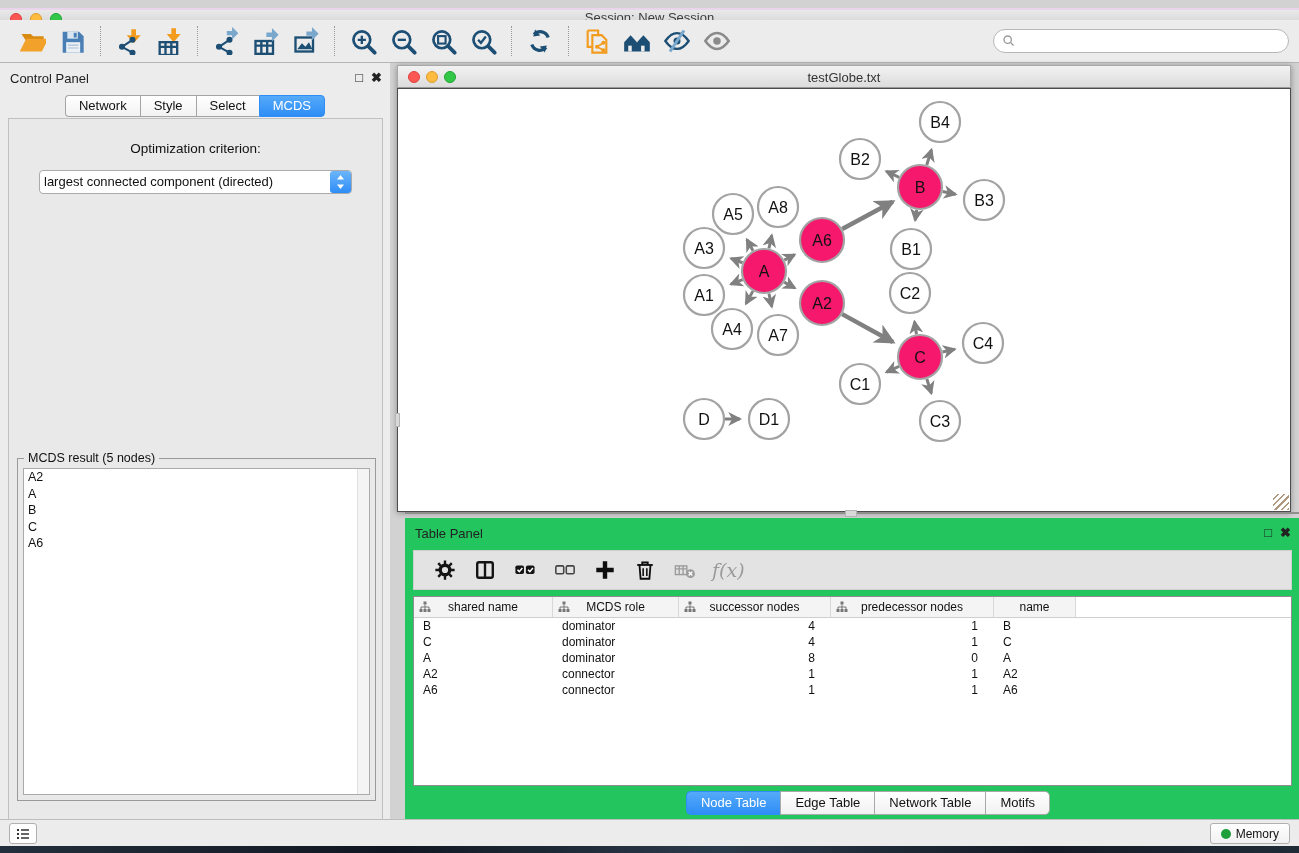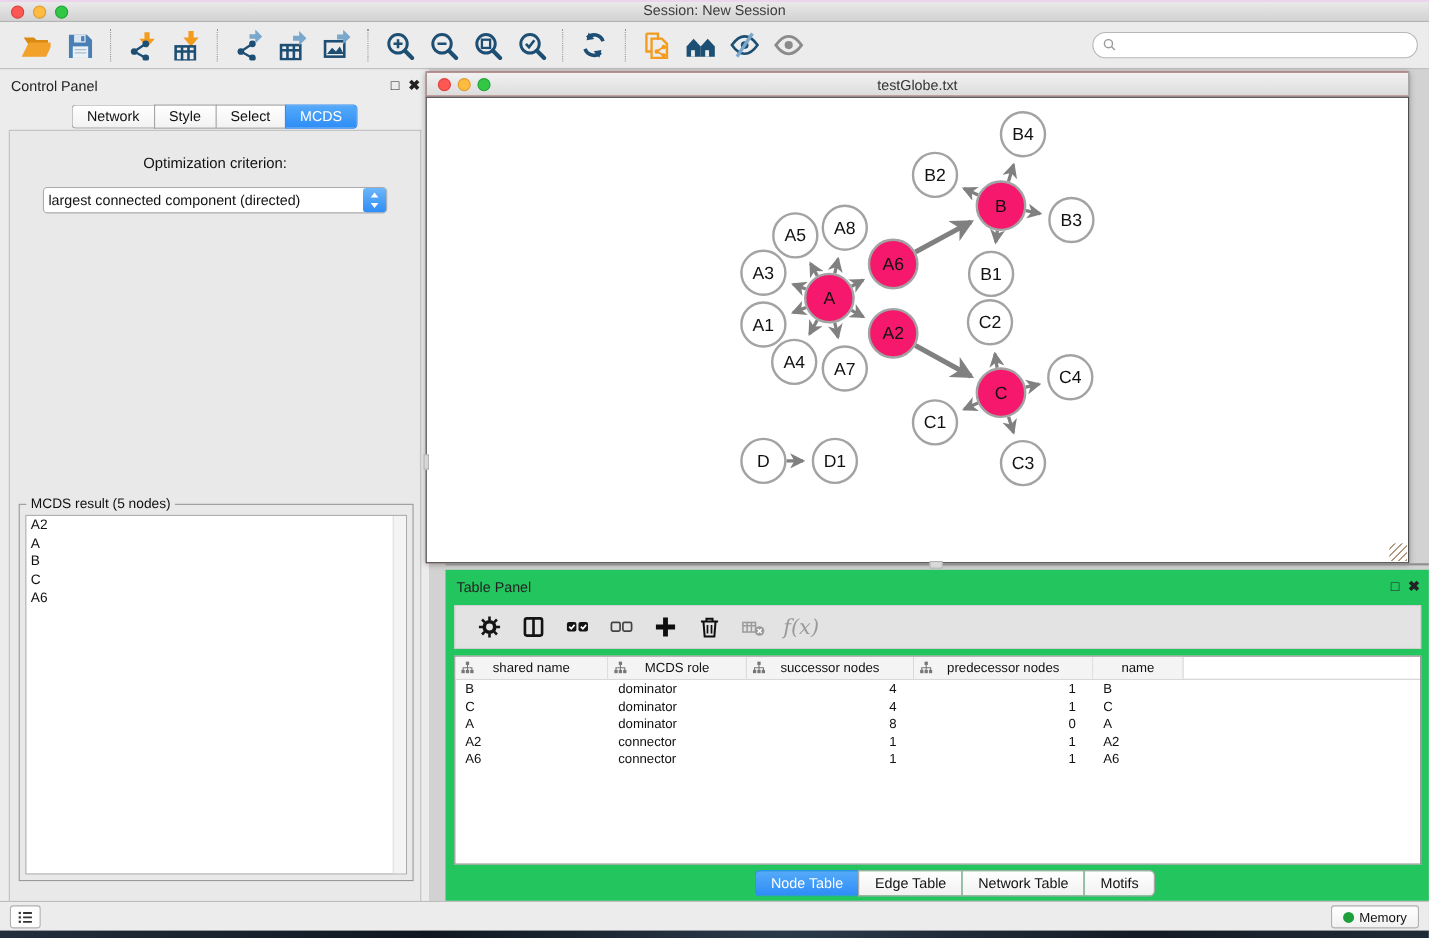--- a/index.html
+++ b/index.html
@@ -1,20 +1,20 @@
 <!DOCTYPE html>
 <html><head>
 <meta charset="utf-8">
 <style>
   * { margin:0; padding:0; box-sizing:border-box; }
   html,body { width:1299px; height:853px; overflow:hidden; }
   body { font-family:"Liberation Sans", sans-serif; background:#d2d2d2; position:relative; font-size:13px; color:#1a1a1a; }
 
   
-  .titlebar { position:absolute; left:0; top:0; width:1299px; height:20px;
+  .titlebar { position:absolute; left:0; top:8px; width:1299px; height:20px;
     background:linear-gradient(#ecd4ec 0%, #ecd4ec 9%, #e9e9e9 10%, #d2d2d2 100%);
     border-bottom:1px solid #b3b3b3; }
   .titlebar .title { position:absolute; left:0; right:0; top:2px; text-align:center; font-size:13px; color:#3c3c3c; }
   .tl { position:absolute; top:5px; width:12px; height:12px; border-radius:50%; }
   .tl.red { left:10px; background:#fc5753; border:1px solid #df3f3b; }
   .tl.yel { left:30px; background:#fdbc40; border:1px solid #de9b2d; }
   .tl.grn { left:50px; background:#33c748; border:1px solid #1da532; }
 
   
   .toolbar { position:absolute; left:0; top:20px; width:1299px; height:43px; background:#ececec;
@@ -51,22 +51,22 @@
   .btnrow { margin-top:13px; display:flex; justify-content:center; gap:13px; }
   .pbtn { background:linear-gradient(#ffffff,#f0f0f0); border:1px solid #b0b0b0; border-radius:4px;
     font-size:13px; padding:3px 14px 4px; color:#111; }
   .fieldset { position:absolute; left:8px; top:339px; width:359px; height:343px; border:1px solid #9a9a9a; background:#e9e9e9; }
   .legend { position:absolute; left:6px; top:-8px; background:#e9e9e9; padding:0 4px; font-size:12.5px; color:#111; }
   .listbox { position:absolute; left:5px; top:9px; right:5px; bottom:5px; background:#fff; border:1px solid #aaa; overflow:hidden; }
   .listbox .scroll { position:absolute; right:0; top:0; bottom:0; width:12px; background:#f4f4f4; border-left:1px solid #e0e0e0; }
   .listitem { font-size:12.5px; line-height:16.5px; padding-left:4px; color:#111; }
 
   
-  .netwin { position:absolute; left:387px; top:65px; width:894px; height:447px;
-    box-shadow:0 1px 6px rgba(0,0,0,.35); background:#b91c1c; }
+  .netwin { position:absolute; left:397px; top:65px; width:894px; height:447px;
+    box-shadow:0 1px 6px rgba(0,0,0,.35); background:#ffffff; }
   .nethead { position:relative; height:23px; background:linear-gradient(#f2f2f2,#dcdcdc);
     border:1px solid #a8a8a8; border-bottom:1px solid #9a9a9a; }
   .nethead .ntitle { position:absolute; left:0; right:0; top:4px; text-align:center; font-size:13px; color:#333; }
   .ntl { position:absolute; top:5px; width:12px; height:12px; border-radius:50%; }
   .netcanvas { position:absolute; left:0; top:23px; width:894px; height:424px; background:#fff; border:1px solid #4c4c4c; }
   .netcanvas svg.graph { width:100%; height:100%; display:block; }
   .canvas-knob { position:absolute; left:-2px; top:348px; width:5px; height:14px; background:#d8d8d8; border:1px solid #b5b5b5; }
   .grip { position:absolute; right:1px; bottom:1px; width:16px; height:16px;
     background:repeating-linear-gradient(135deg, transparent 0 3px, #b0987e 3px 4.5px); }
   .hsplit { position:absolute; left:405px; top:512px; width:894px; height:2px; background:#8f8f8f; }

